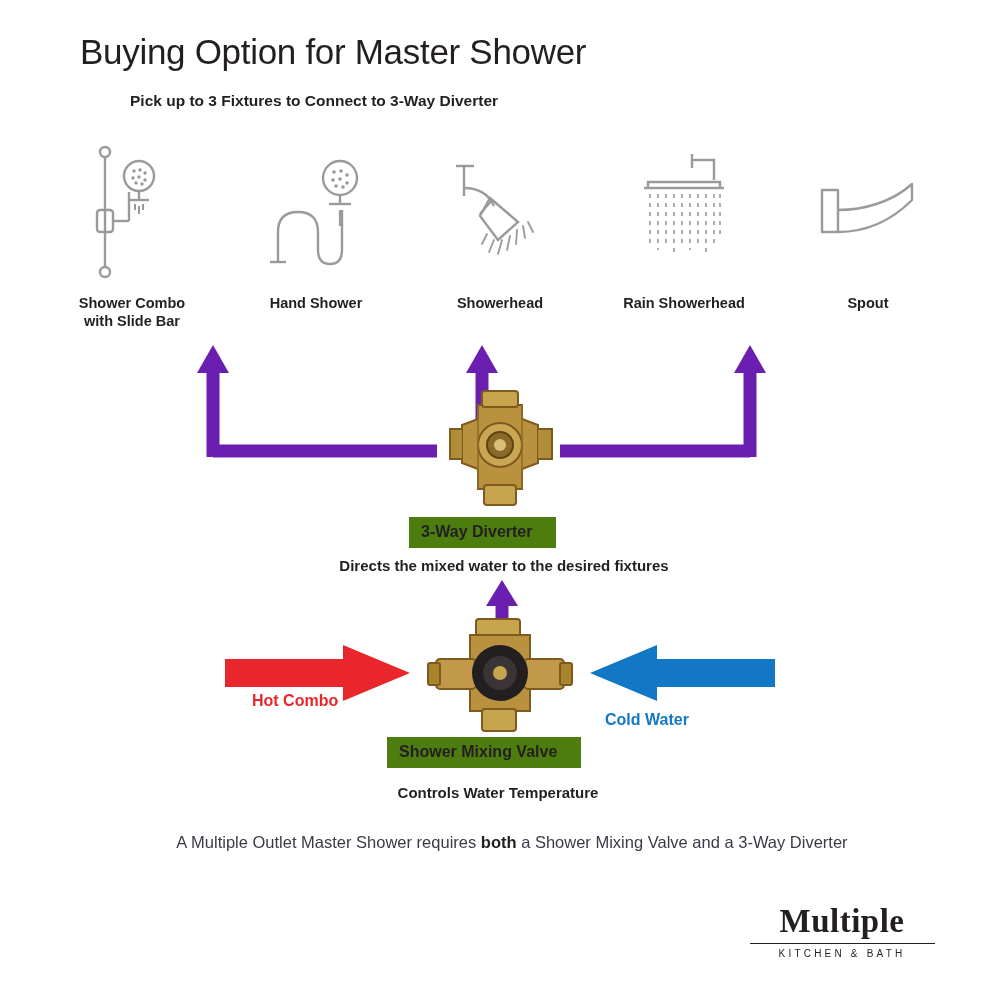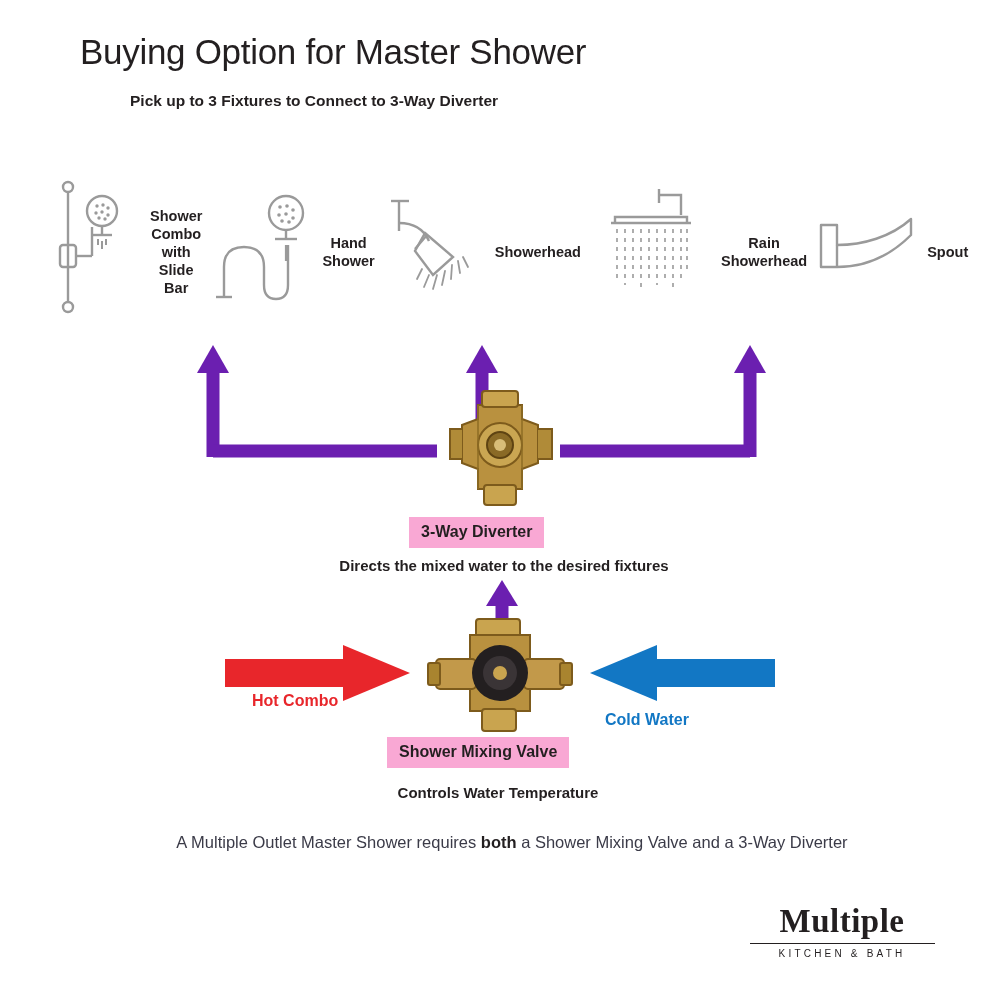--- a/index.html
+++ b/index.html
@@ -48,21 +48,21 @@
     position: absolute;
     left: 40px;
     top: 140px;
     width: 920px;
     height: 210px;
     display: flex;
   }
   .fixture {
     flex: 1 1 0;
     display: flex;
-    flex-direction: row;
+    flex-direction: column;
     align-items: center;
     justify-content: flex-start;
   }
   .fixture .art {
     height: 140px;
     display: flex;
     align-items: flex-end;
     justify-content: center;
   }
   .fixture .cap {
@@ -86,25 +86,25 @@
   
   .diverter-art {
     position: absolute;
     left: 420px;
     top: 385px;
     width: 160px;
     height: 125px;
   }
   .label-box {
     position: absolute;
-    background: #f9a8d4;
+    background: #4d7c0f;
     font-size: 16px;
     font-weight: bold;
     color: #231f20;
-    padding: 6px 12px 7px 12px;
+    padding: 6px 24px 7px 12px;
     white-space: nowrap;
   }
   #diverter-label {
     left: 409px;
     top: 517px;
   }
   .caption {
     position: absolute;
     font-size: 15px;
     font-weight: bold;

